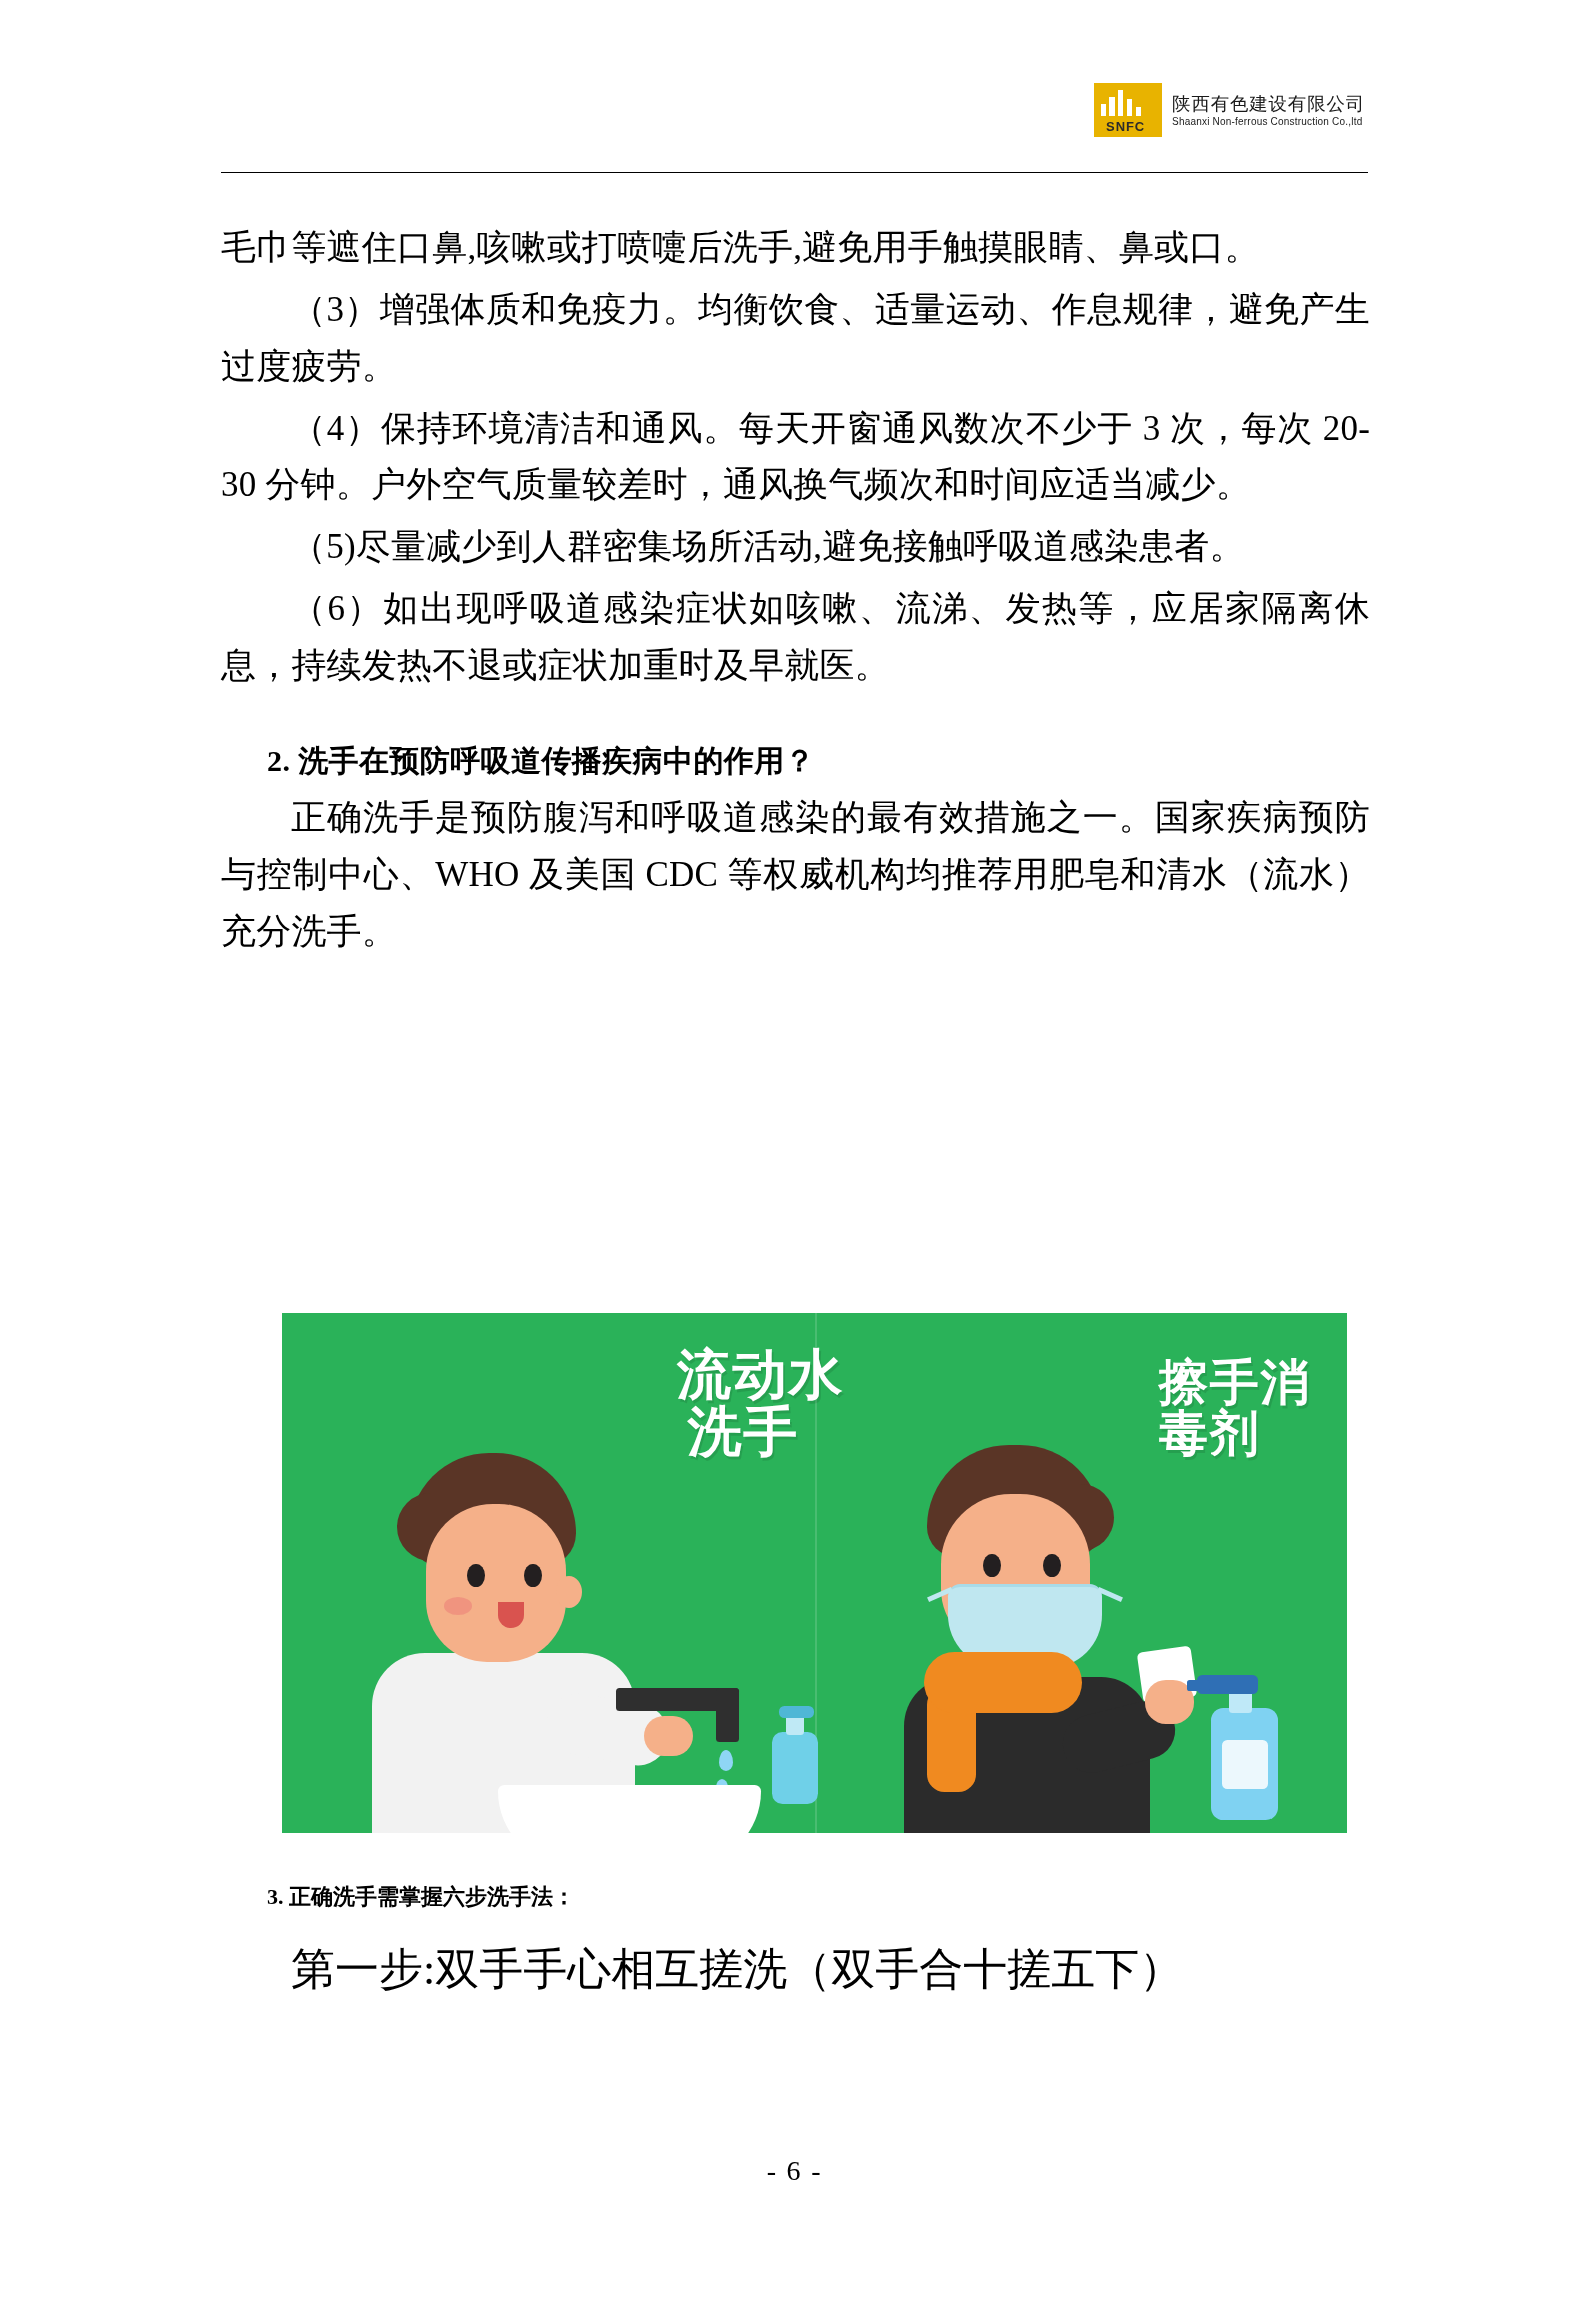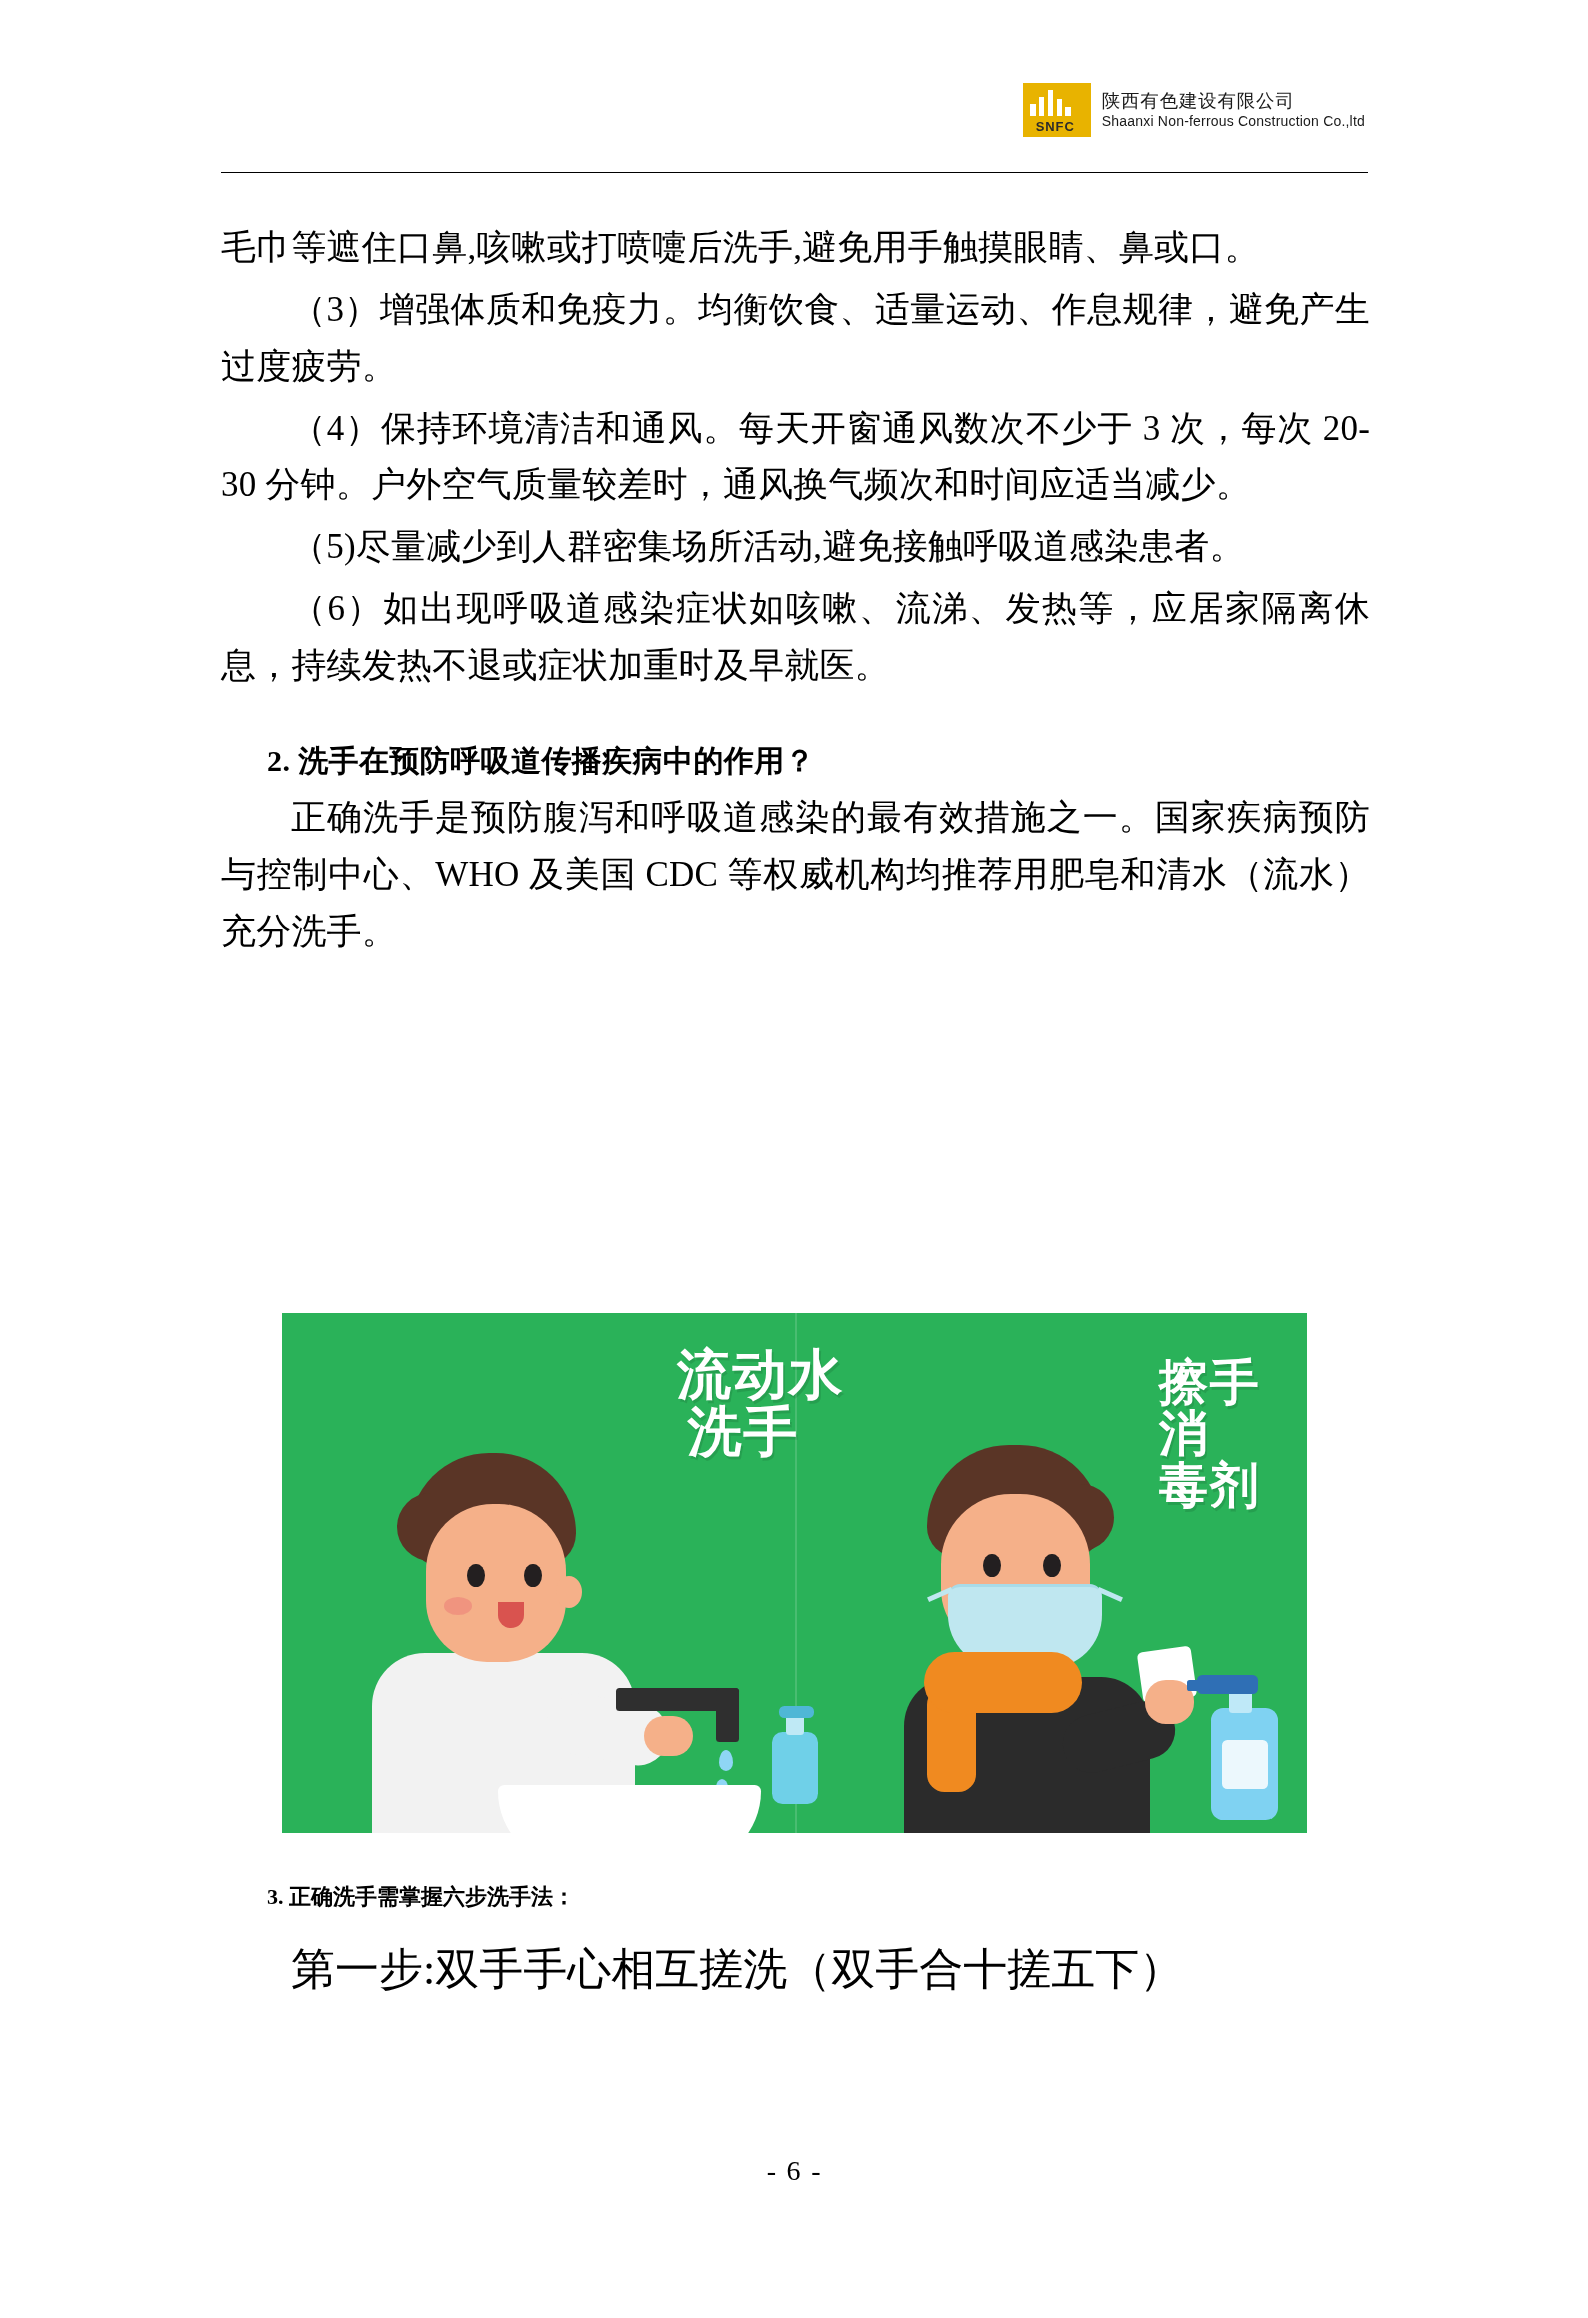--- a/index.html
+++ b/index.html
@@ -83,21 +83,21 @@
   }
   .logo-text-cn {
     font-family: "Liberation Sans", sans-serif;
     font-size: 18.4px;
     color: #1a1a1a;
     line-height: 1.25;
     letter-spacing: 0.9px;
   }
   .logo-text-en {
     font-family: "Liberation Sans", sans-serif;
-    font-size: 14px;
+    font-size: 10px;
     color: #1a1a1a;
     line-height: 1.3;
     letter-spacing: 0.2px;
   }
   .header-rule {
     position: absolute;
     top: 172px;
     left: 221px;
     right: 221px;
     border-top: 1.4px solid #000;
@@ -141,20 +141,21 @@
 
   
   .figure {
     position: absolute;
     top: 1313px;
     left: 282px;
     width: 1025px;
     height: 520px;
     background: #2ab259;
     overflow: hidden;
+    padding-left: 40px;
   }
   .fig-divider {
     position: absolute;
     left: 50%;
     top: 0;
     width: 2.6px;
     height: 100%;
     background: rgba(255,255,255,0.15);
   }
   .fig-label {

